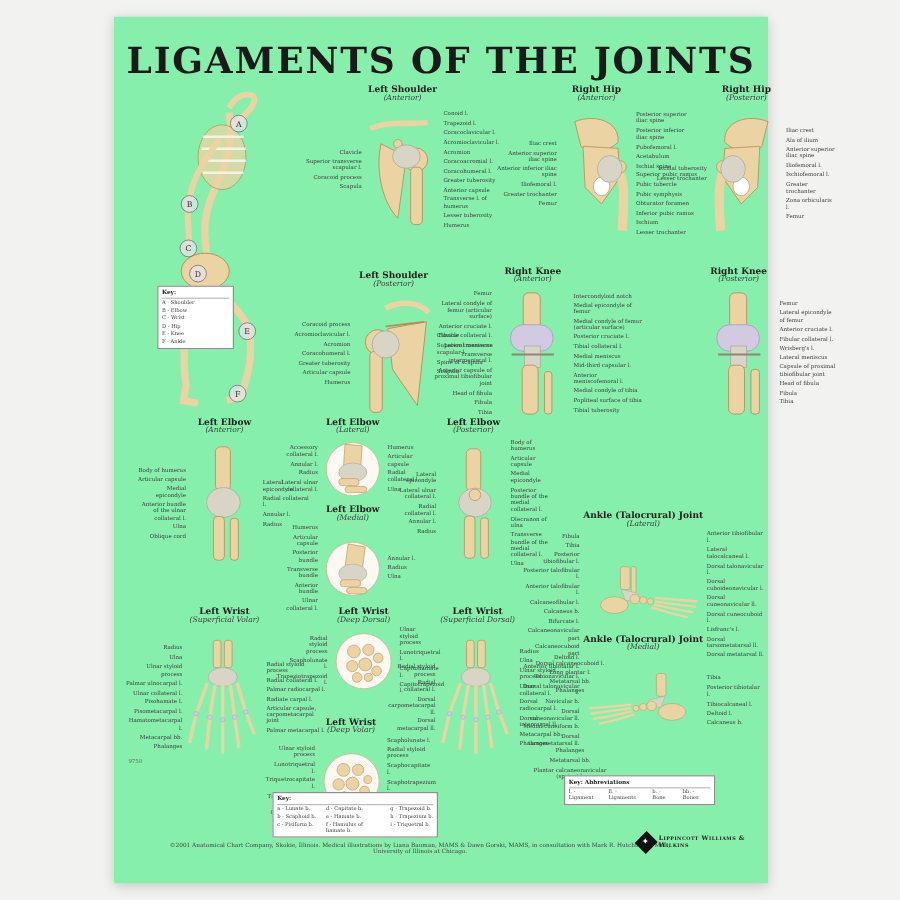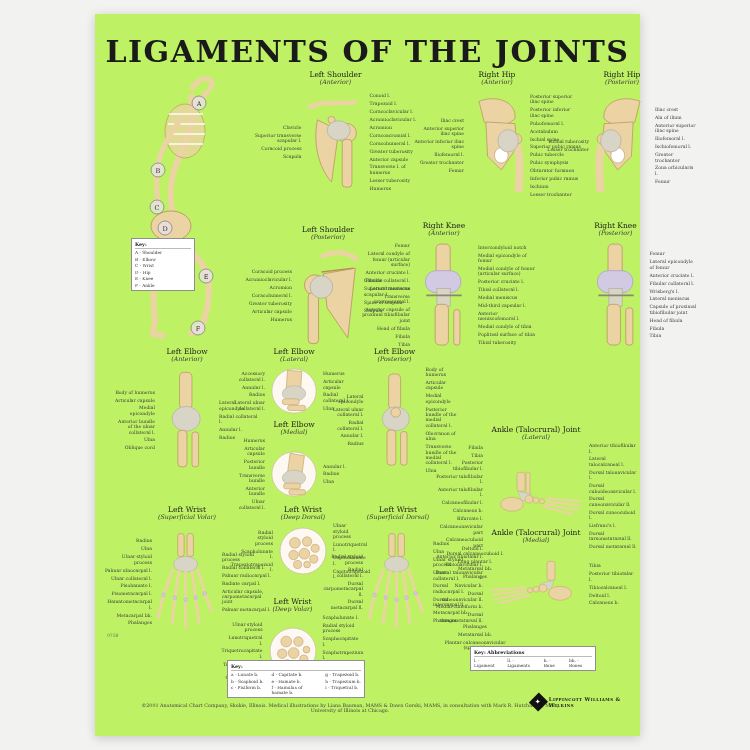--- a/index.html
+++ b/index.html
@@ -2,27 +2,27 @@
 <html style="--bone: #ecd3a4; --bone-stroke: #b58e5a; --lig: #d8d5c6; --cart: #d2c9e2; --ink: #1a1a1a;"><head>
 <meta charset="utf-8">
 <style>
   :root{
     --bone:#ecd3a4; --bone-stroke:#b58e5a; --lig:#d8d5c6; --lig-stroke:#aaa79a;
     --cart:#d2c9e2; --cart-stroke:#a99cc4; --ink:#1a1a1a; --label:#3a3a3a;
   }
   html,body{margin:0;padding:0;}
   body{width:750px;height:750px;background:#f2f2f0;position:relative;overflow:hidden;
        font-family:"DejaVu Serif", serif;}
-  .poster{position:absolute;left:95px;top:14px;width:545px;height:722px;background:#bef264;
+  .poster{position:absolute;left:95px;top:14px;width:545px;height:722px;background:#86efac;
           box-shadow:0 2px 10px rgba(0,0,0,.18);}
   .title{position:absolute;left:0;right:0;top:20px;text-align:center;font-size:30px;
          font-weight:bold;letter-spacing:1.5px;color:var(--ink);}
   .section{position:absolute;}
   .sec-head{text-align:center;margin-bottom:2px;}
-  .sec-title{font-size:7.5px;font-weight:normal;color:#1d1d1d;line-height:1.1;}
+  .sec-title{font-size:7.5px;font-weight:bold;color:#1d1d1d;line-height:1.1;}
   .sec-sub{font-size:6.3px;font-style:italic;color:#3c3c3c;line-height:1.1;}
   .sec-body{display:flex;align-items:center;justify-content:center;gap:3px;}
   .labels{display:flex;flex-direction:column;gap:2.5px;flex:1;min-width:0;}
   .labels.left{align-items:flex-end;text-align:right;}
   .labels.right{align-items:flex-start;text-align:left;}
   .lbl{font-size:4.6px;line-height:1.18;color:var(--label);max-width:58px;}
   .labels-bottom{display:flex;justify-content:space-evenly;margin-top:1px;}
   .labels-bottom .lbl{max-width:80px;text-align:center;}
   .art{flex:0 0 auto;}
   .keybox{position:absolute;border:1px solid #8f8f8f;background:#fff;padding:2px 3px;}

